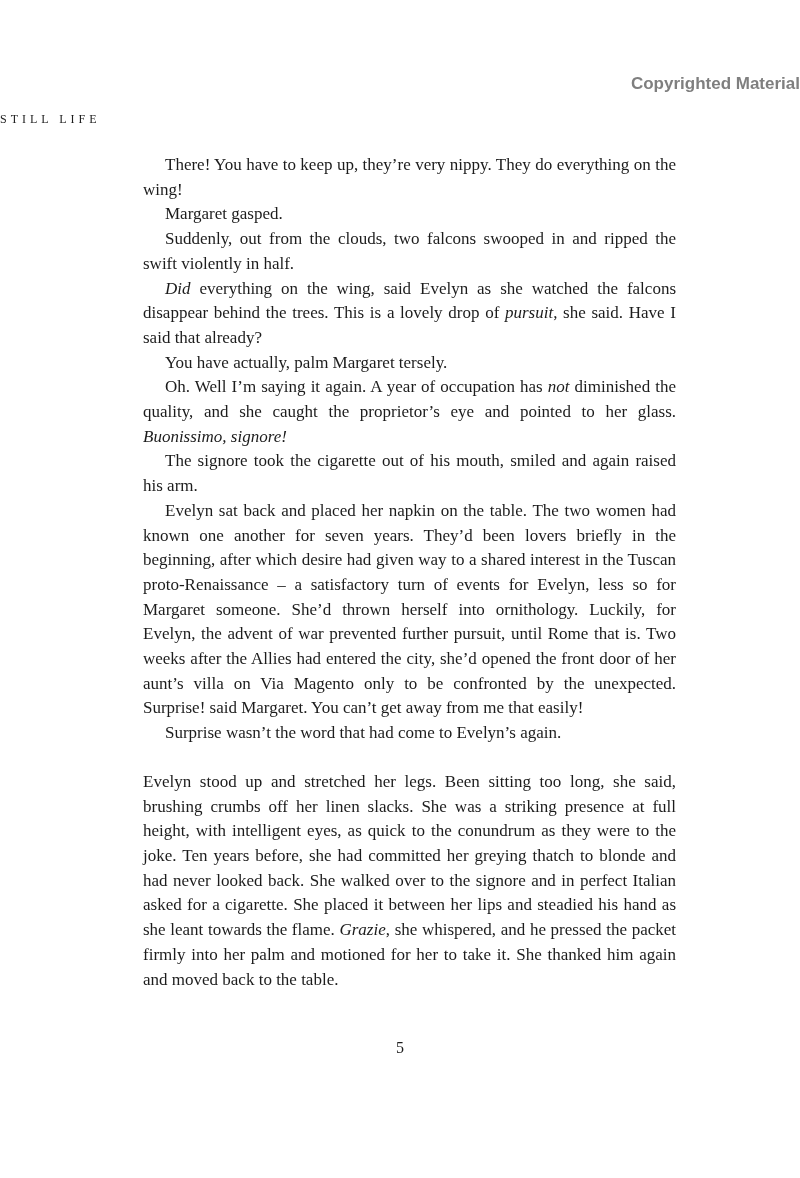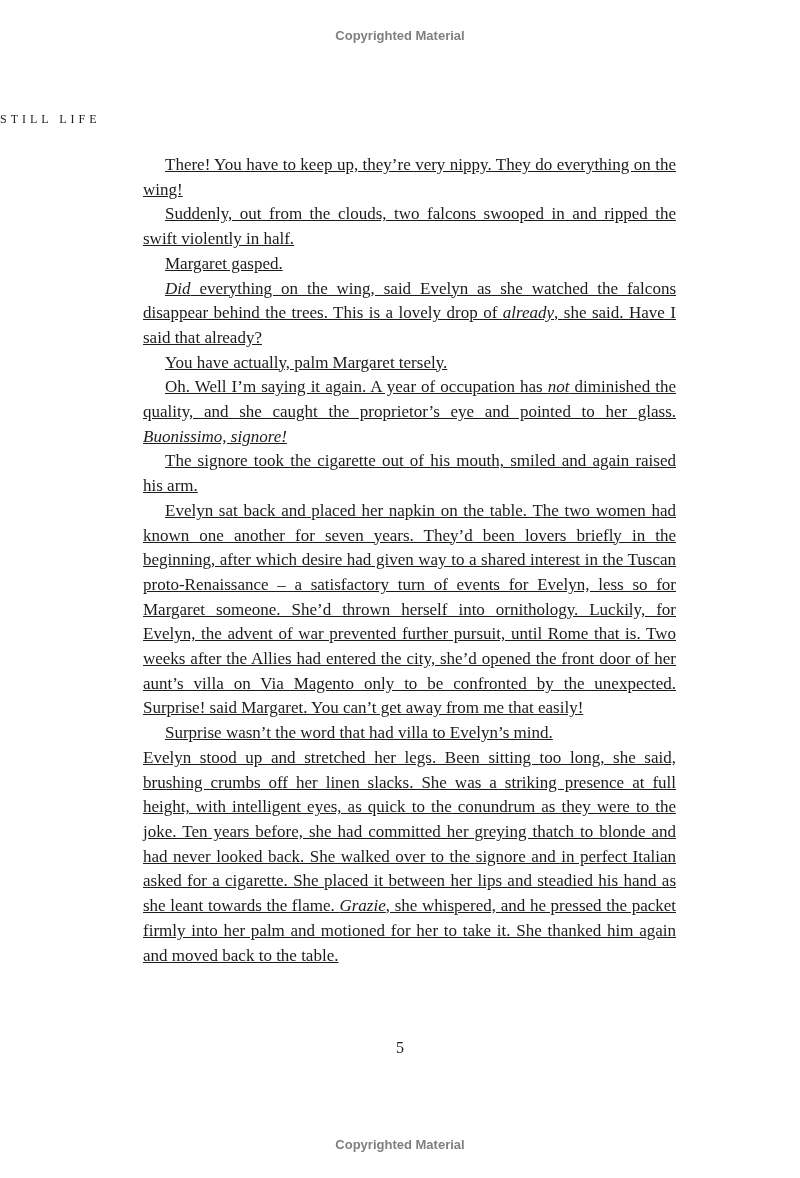--- a/index.html
+++ b/index.html
@@ -9,25 +9,26 @@
     background: #ffffff;
     position: relative;
     font-family: "Liberation Serif", serif;
     color: var(--text-color, #1c1c1c);
     overflow: hidden;
   }
   .notice {
     position: absolute;
     left: 0;
     width: 100%;
-    text-align: center;
+    text-align: right;
     font-family: "Liberation Sans", sans-serif;
     font-weight: bold;
-    font-size: 13px;
+    font-size: 17px;
     color: var(--notice-color, #7f7f7f);
+    margin-top: 46px;
   }
   .notice-top { top: 28px; }
   .notice-bottom { top: 1137px; }
   .running-head {
     position: absolute;
     top: 112px;
     left: 0;
     width: 100%;
     text-align: left;
     font-size: 12px;
@@ -37,50 +38,49 @@
   }
   .text-block {
     position: absolute;
     top: 153px;
     left: 143px;
     width: 533px;
     font-size: 17px;
     line-height: 24.7px;
     text-align: justify;
     color: var(--text-color, #1c1c1c);
-    text-decoration: underline;
   }
   .para { margin: 0; text-indent: 22px; }
-  .para.no-indent { text-indent: 0; }
+  .para.no-indent { text-indent: 0; margin-top: 24px; }
   .para em { font-style: italic; }
   .page-number {
     position: absolute;
     top: 1039px;
     left: 0;
     width: 100%;
     text-align: center;
     font-size: 16px;
     color: var(--text-color, #1c1c1c);
   }
 </style>
 </head>
 <body>
 
 <div class="notice notice-top">Copyrighted Material</div>
 
 <div class="running-head">STILL LIFE</div>
 
 <div class="text-block" id="paragraphs">
     <p class="para">There! You have to keep up, they’re very nippy. They do everything on the wing!</p>
+    <p class="para">Margaret gasped.</p>
     <p class="para">Suddenly, out from the clouds, two falcons swooped in and ripped the swift violently in half.</p>
-    <p class="para">Margaret gasped.</p>
-    <p class="para"><em>Did</em> everything on the wing, said Evelyn as she watched the falcons disappear behind the trees. This is a lovely drop of <em>already</em>, she said. Have I said that already?</p>
+    <p class="para"><em>Did</em> everything on the wing, said Evelyn as she watched the falcons disappear behind the trees. This is a lovely drop of <em>pursuit</em>, she said. Have I said that already?</p>
     <p class="para">You have actually, palm Margaret tersely.</p>
     <p class="para">Oh. Well I’m saying it again. A year of occupation has <em>not</em> diminished the quality, and she caught the proprietor’s eye and pointed to her glass. <em>Buonissimo, signore!</em></p>
     <p class="para">The signore took the cigarette out of his mouth, smiled and again raised his arm.</p>
     <p class="para">Evelyn sat back and placed her napkin on the table. The two women had known one another for seven years. They’d been lovers briefly in the beginning, after which desire had given way to a shared interest in the Tuscan proto-Renaissance – a satisfactory turn of events for Evelyn, less so for Margaret someone. She’d thrown herself into ornithology. Luckily, for Evelyn, the advent of war prevented further pursuit, until Rome that is. Two weeks after the Allies had entered the city, she’d opened the front door of her aunt’s villa on Via Magento only to be confronted by the unexpected. Surprise! said Margaret. You can’t get away from me that easily!</p>
-    <p class="para">Surprise wasn’t the word that had villa to Evelyn’s mind.</p>
+    <p class="para">Surprise wasn’t the word that had come to Evelyn’s again.</p>
     <p class="para no-indent">Evelyn stood up and stretched her legs. Been sitting too long, she said, brushing crumbs off her linen slacks. She was a striking presence at full height, with intelligent eyes, as quick to the conundrum as they were to the joke. Ten years before, she had committed her greying thatch to blonde and had never looked back. She walked over to the signore and in perfect Italian asked for a cigarette. She placed it between her lips and steadied his hand as she leant towards the flame. <em>Grazie</em>, she whispered, and he pressed the packet firmly into her palm and motioned for her to take it. She thanked him again and moved back to the table.</p>
   </div>
 
 <div class="page-number">5</div>
 
 <div class="notice notice-bottom">Copyrighted Material</div>
 
 </body></html>

